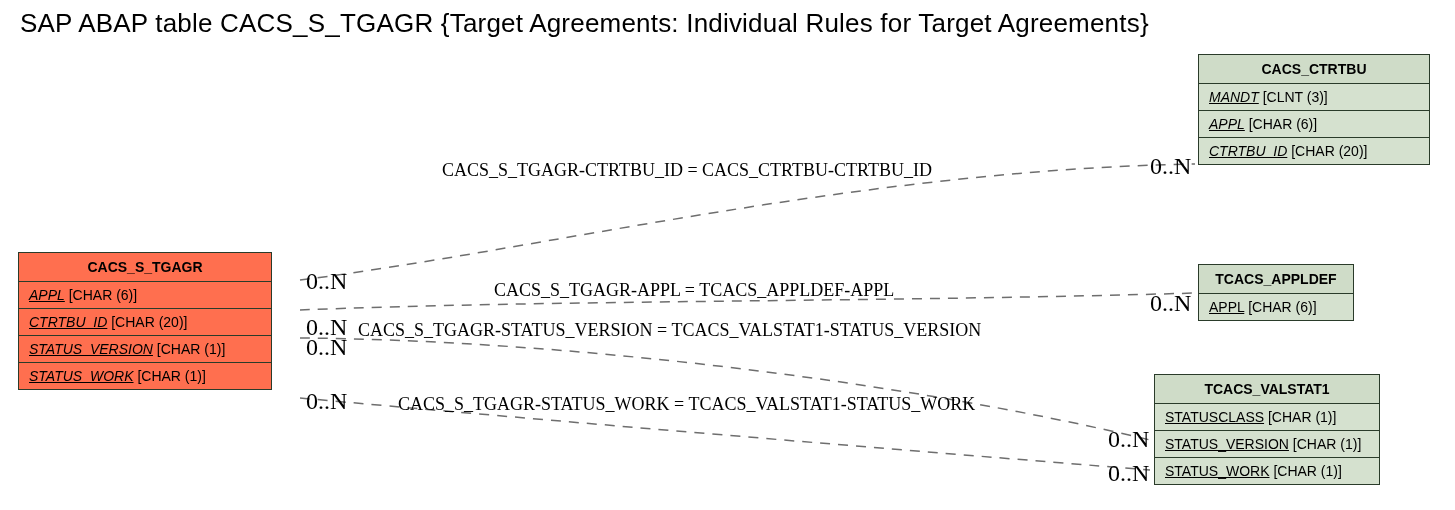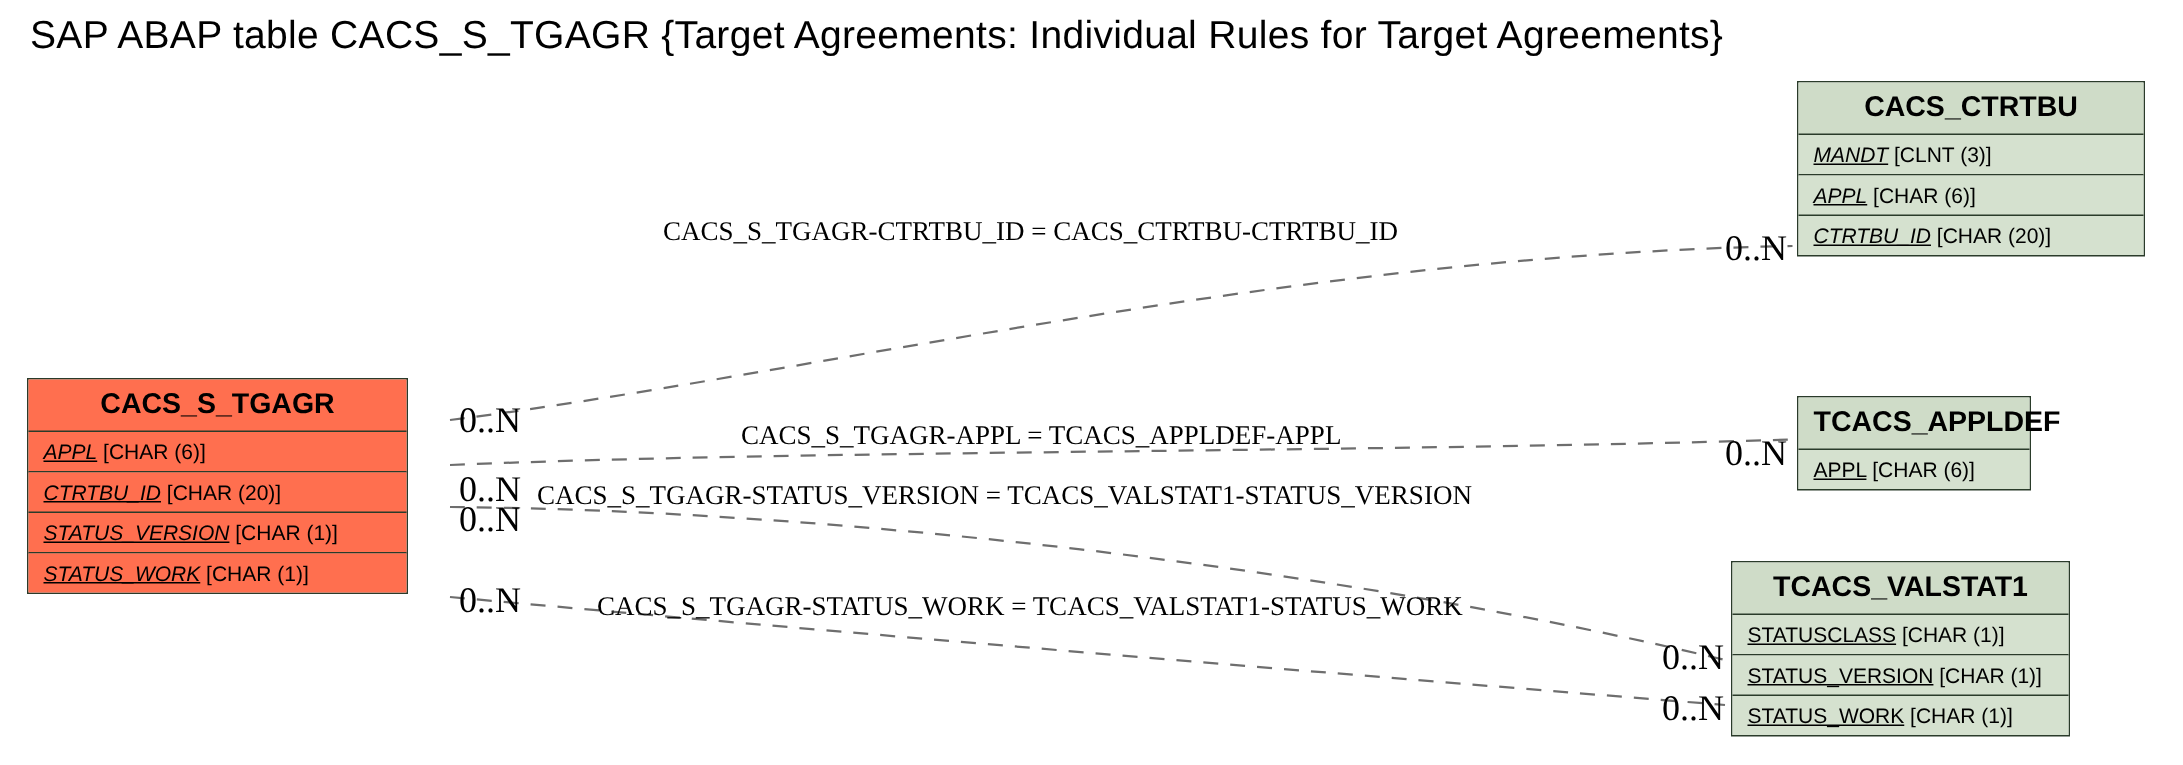--- a/index.html
+++ b/index.html
@@ -1,18 +1,18 @@
 <!DOCTYPE html>
 <html><head>
 <meta charset="utf-8">
 <style>
 html,body{margin:0;padding:0;width:1455px;height:510px;background:#fff;font-family:Georgia,"Times New Roman",serif;color:#000;position:relative;overflow:hidden}
 .title{position:absolute;left:20px;top:8px;font-size:26px;letter-spacing:.2px;font-family:Liberation Sans, sans-serif}
 .ent{position:absolute;border:1px solid #2a3b2a;box-sizing:border-box}
-.ent-header{text-align:center;font-weight:700;padding:6px 10px;border-bottom:1px solid #2a3b2a;font-family:Verdana,Geneva,sans-serif;font-size:19px;white-space:nowrap}
+.ent-header{text-align:center;font-weight:700;padding:6px 10px;border-bottom:1px solid #2a3b2a;font-family:Verdana,Geneva,sans-serif;font-size:14px;white-space:nowrap}
 .ent-row{border-bottom:1px solid #2a3b2a;padding:5px 10px;font-family:Verdana,Geneva,sans-serif;font-size:14px;white-space:nowrap}
 .ent-row:last-child{border-bottom:none}
 .u{text-decoration:underline}
 .i{font-style:italic}
 .red .ent-header{background:#ff6f4f}
 .red .ent-row{background:#ff6f4f}
 .grn .ent-header{background:#cfdcc8}
 .grn .ent-row{background:#d5e1cf}
 .rel{position:absolute;font-family:Georgia,serif;font-size:18px;white-space:nowrap}
 .card{position:absolute;font-family:Georgia,serif;font-size:24px}
@@ -55,21 +55,21 @@
   <div class="ent-row"><span class="u">APPL</span> <span>[CHAR (6)]</span></div>
 </div>
 
 <div class="ent grn" style="left:1154px;top:374px;width:226px">
   <div class="ent-header">TCACS_VALSTAT1</div>
   <div class="ent-row"><span class="u">STATUSCLASS</span> <span>[CHAR (1)]</span></div>
   <div class="ent-row"><span class="u">STATUS_VERSION</span> <span>[CHAR (1)]</span></div>
   <div class="ent-row"><span class="u">STATUS_WORK</span> <span>[CHAR (1)]</span></div>
 </div>
 
-<div class="rel" style="left:442px;top:144px">CACS_S_TGAGR-CTRTBU_ID = CACS_CTRTBU-CTRTBU_ID</div>
+<div class="rel" style="left:442px;top:160px">CACS_S_TGAGR-CTRTBU_ID = CACS_CTRTBU-CTRTBU_ID</div>
 <div class="rel" style="left:494px;top:280px">CACS_S_TGAGR-APPL = TCACS_APPLDEF-APPL</div>
 <div class="rel" style="left:358px;top:320px">CACS_S_TGAGR-STATUS_VERSION = TCACS_VALSTAT1-STATUS_VERSION</div>
 <div class="rel" style="left:398px;top:394px">CACS_S_TGAGR-STATUS_WORK = TCACS_VALSTAT1-STATUS_WORK</div>
 
 <div class="card" style="left:306px;top:268px">0..N</div>
 <div class="card" style="left:306px;top:314px">0..N</div>
 <div class="card" style="left:306px;top:334px">0..N</div>
 <div class="card" style="left:306px;top:388px">0..N</div>
 
 <div class="card" style="left:1150px;top:153px">0..N</div>

